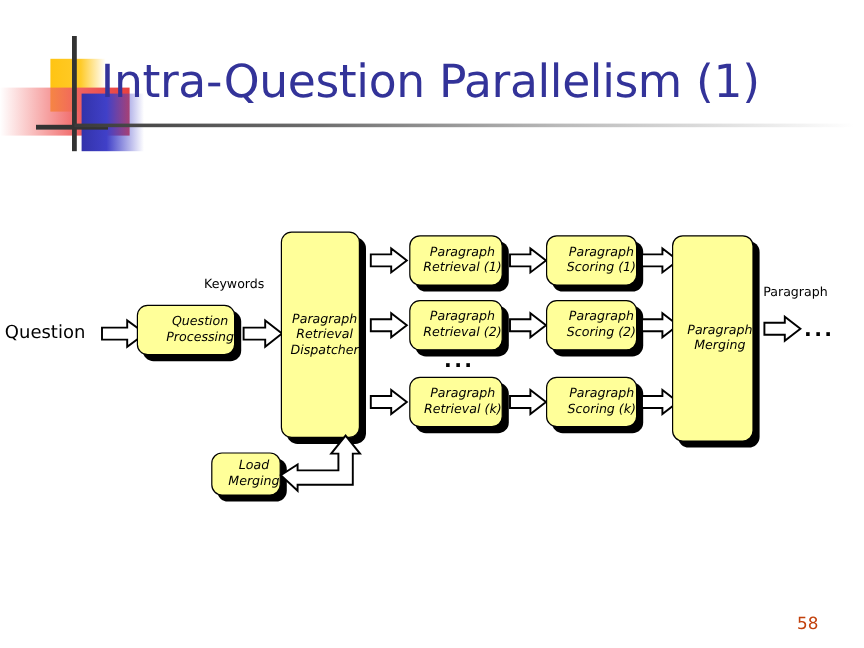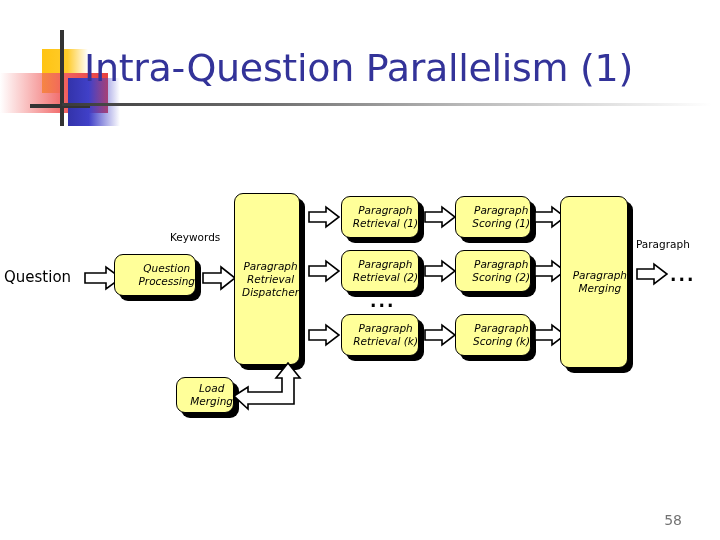--- a/index.html
+++ b/index.html
@@ -110,21 +110,21 @@
 
   
   .blockarrow { position: absolute; }
   .blockarrow svg { display: block; overflow: visible; }
   .bapath { fill: #ffffff; stroke: #000000; stroke-width: 1.6; stroke-linejoin: miter; }
 
   #page-number {
     position: absolute;
     right: 38px; bottom: 12px;
     font-size: 14px;
-    color: #737373;
+    color: #c2410c;
     font-family: "DejaVu Sans", sans-serif;
   }
 </style>
 </head>
 <body>
 
 <div id="slide-title-bar">
   <div class="deco-yellow"></div>
   <div class="deco-red"></div>
   <div class="deco-blue-sq"></div>

